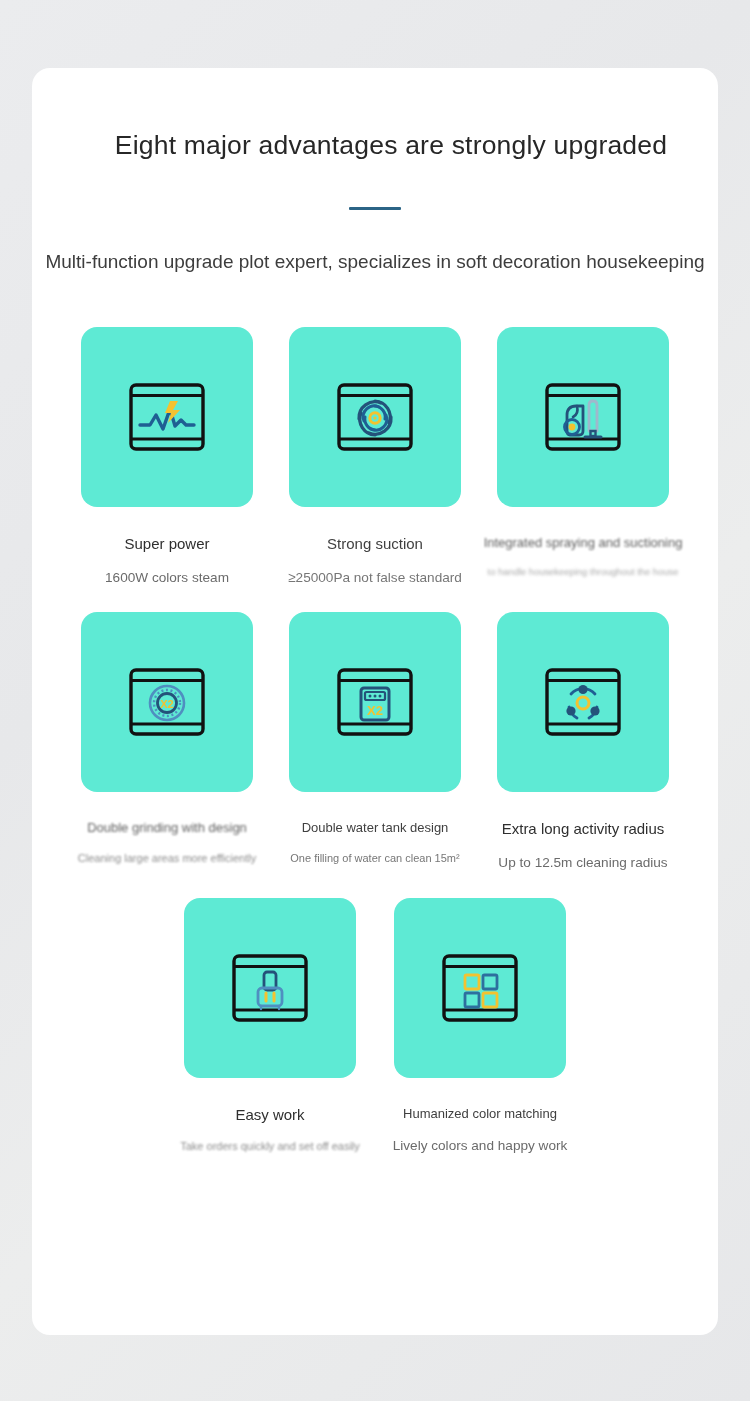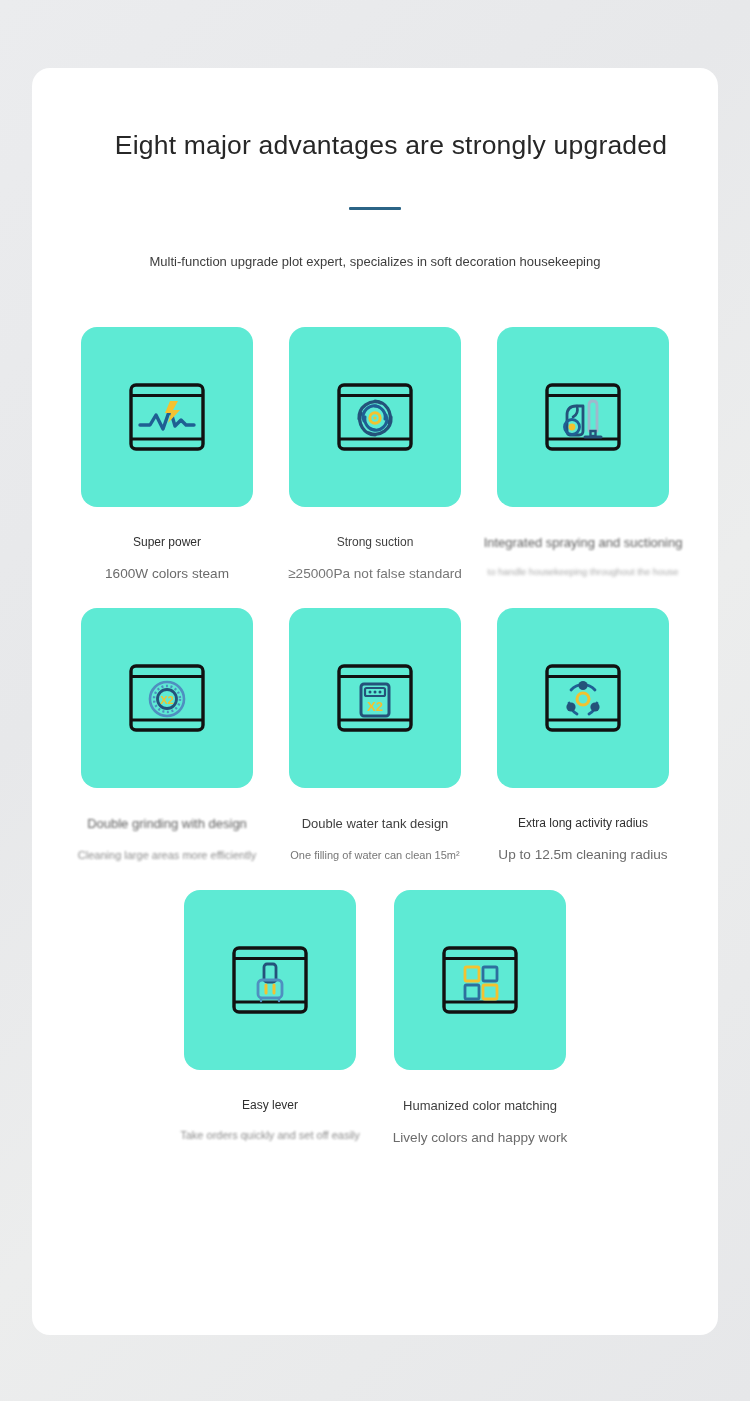--- a/index.html
+++ b/index.html
@@ -45,21 +45,21 @@
     justify-content: center;
   }
   .divider {
     width: 52px;
     height: 3px;
     background: #2b6486;
     border-radius: 1px;
   }
   .subtitle {
     margin-top: 33px;
-    font-size: 13px;
+    font-size: 19px;
     color: #3d3d3d;
     line-height: 35px;
     font-weight: 400;
   }
   .subtitle .line2 {
     display: block;
   }
 
   
   .rows {
@@ -91,21 +91,21 @@
     display: flex;
     align-items: center;
     justify-content: center;
   }
   .icon-box {
     width: 88px;
     height: 88px;
   }
   .f-title {
     margin-top: 28px;
-    font-size: 12px;
+    font-size: 15px;
     color: #2f2f2f;
     text-align: center;
     line-height: 1.25;
     white-space: nowrap;
   }
   .f-sub {
     margin-top: 15px;
     font-size: 13.6px;
     color: #6b6b6b;
     text-align: center;
@@ -286,21 +286,21 @@
               <line x1="8" y1="66" x2="80" y2="66" stroke="#111" stroke-width="3.2"></line>
               <rect x="38" y="28" width="12" height="18" rx="3" fill="none" stroke="#24527a" stroke-width="2.8"></rect>
               <rect x="32" y="44" width="24" height="18" rx="4" fill="none" stroke="#4f8fc0" stroke-width="2.8"></rect>
               <line x1="40" y1="49" x2="40" y2="57" stroke="#f3c230" stroke-width="3" stroke-linecap="round"></line>
               <line x1="48" y1="49" x2="48" y2="57" stroke="#f3c230" stroke-width="3" stroke-linecap="round"></line>
               <line x1="35" y1="62" x2="35" y2="65" stroke="#4f8fc0" stroke-width="2.4" stroke-linecap="round"></line>
               <line x1="53" y1="62" x2="53" y2="65" stroke="#4f8fc0" stroke-width="2.4" stroke-linecap="round"></line>
             </svg>
           </span>
         </div>
-        <div class="f-title">Easy lever</div>
+        <div class="f-title">Easy work</div>
         <div class="f-sub blur-2 s-small">Take orders quickly and set off easily</div>
       </div>
 
       <div class="feature">
         <div class="tile">
           <span class="icon-box">
             <svg viewBox="0 0 88 88" width="88" height="88">
               <rect x="8" y="12" width="72" height="64" rx="5" fill="none" stroke="#111" stroke-width="3.4"></rect>
               <line x1="8" y1="22.5" x2="80" y2="22.5" stroke="#111" stroke-width="3.2"></line>
               <line x1="8" y1="66" x2="80" y2="66" stroke="#111" stroke-width="3.2"></line>

